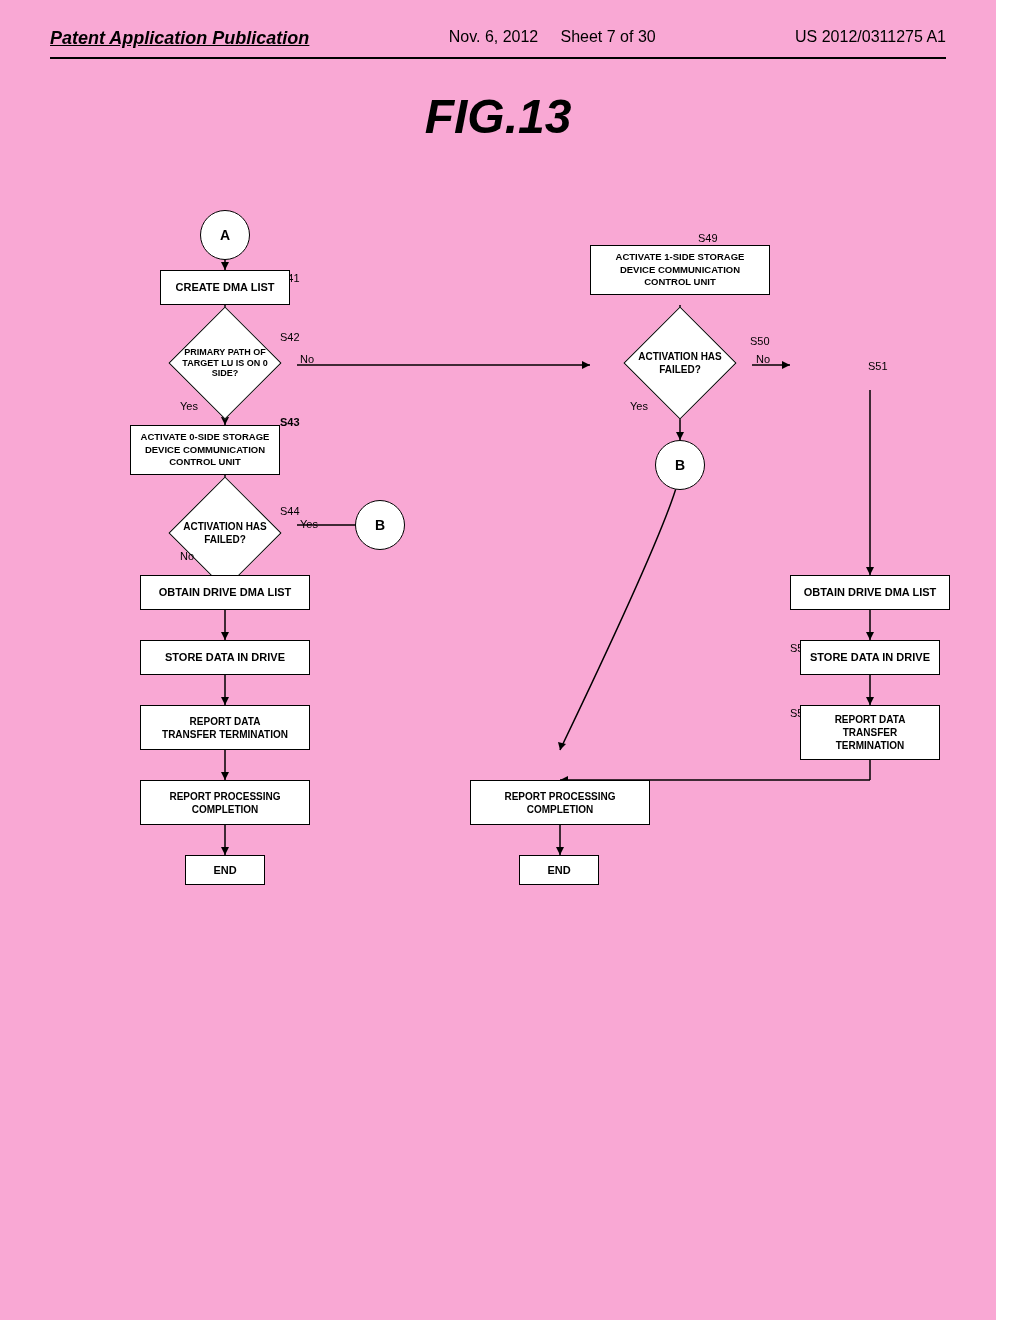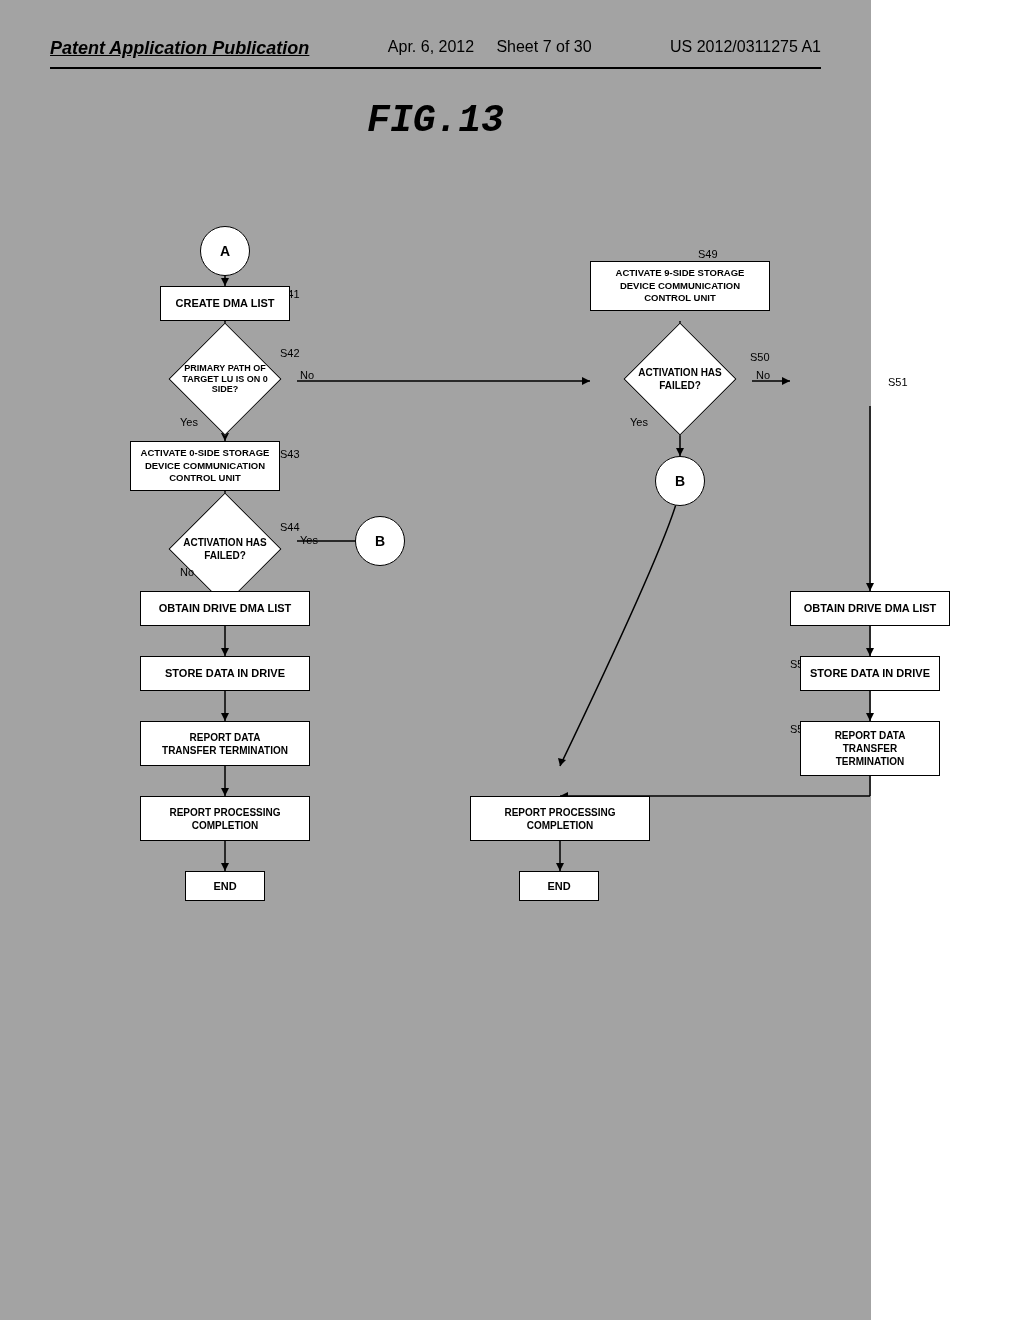--- a/index.html
+++ b/index.html
@@ -5,25 +5,25 @@
     * { margin: 0; padding: 0; box-sizing: border-box; }
     body {
       background: #fff;
       font-family: Arial, sans-serif;
       width: 1024px;
       min-height: 1320px;
       position: relative;
       overflow-x: hidden;
     }
     .page {
-      width: 871px;
+      width: 996px;
       min-height: 1320px;
-      background: #a3a3a3;
+      background: #f9a8d4;
       position: relative;
-      padding: 38px 50px;
+      padding: 28px 50px;
     }
     .header {
       display: flex;
       justify-content: space-between;
       align-items: flex-start;
       margin-bottom: 10px;
       border-bottom: 2px solid #000;
       padding-bottom: 8px;
     }
     .header-left {
@@ -35,26 +35,26 @@
     .header-center {
       font-size: 16px;
       text-align: center;
     }
     .header-right {
       font-size: 16px;
       text-align: left;
     }
     .fig-title {
       text-align: center;
-      font-size: 38px;
+      font-size: 48px;
       font-weight: bold;
       font-style: italic;
       margin-top: 30px;
-      margin-bottom: 64px;
-      font-family: Liberation Mono, monospace;
+      margin-bottom: 46px;
+      font-family: Liberation Sans, sans-serif;
     }
     .diagram-area {
       position: relative;
       width: 900px;
       margin: 0 auto;
       height: 900px;
     }
     
     .box {
       position: absolute;
@@ -118,21 +118,21 @@
       font-weight: normal;
     }
   </style>
 </head>
 <body>
 
 <div class="page">
   <div class="header">
     <div class="header-left">Patent Application Publication</div>
     <div class="header-center">
-      <span>Apr. 6, 2012</span>&nbsp;&nbsp;&nbsp;&nbsp;
+      <span>Nov. 6, 2012</span>&nbsp;&nbsp;&nbsp;&nbsp;
       <span>Sheet 7 of 30</span>
     </div>
     <div class="header-right">US 2012/0311275 A1</div>
   </div>
 
   <div class="fig-title">FIG.13</div>
 
   <div class="diagram-area">
 
     <svg class="arrows">
@@ -225,21 +225,21 @@
     </div>
 
     <div class="step-label" style="left:250px; top:163px; font-size:11px;">
       <span>No</span>
     </div>
 
     <div class="step-label" style="left:130px; top:210px; font-size:11px;">
       <span>Yes</span>
     </div>
 
-    <div class="step-label" style="left:230px; top:242px;">
+    <div class="step-label" style="left:230px; top:226px;font-weight:bold;">
       <span>S43</span>
     </div>
 
     <div class="box" style="left:80px; top:235px; width:150px; height:50px; font-size:9.5px;">
       <span style="white-space:pre-line;">ACTIVATE 0-SIDE STORAGE
 DEVICE COMMUNICATION
 CONTROL UNIT</span>
     </div>
 
     <div class="step-label" style="left:230px; top:315px;">
@@ -299,21 +299,21 @@
 
     <div class="box" style="left:135px; top:665px; width:80px; height:30px; font-size:11px;">
       <span>END</span>
     </div>
 
     <div class="step-label" style="left:648px; top:30px;margin-top:12px;">
       <span>S49</span>
     </div>
 
     <div class="box" style="left:540px; top:55px; width:180px; height:50px; font-size:9.5px;">
-      <span style="white-space:pre-line;">ACTIVATE 9-SIDE STORAGE
+      <span style="white-space:pre-line;">ACTIVATE 1-SIDE STORAGE
 DEVICE COMMUNICATION
 CONTROL UNIT</span>
     </div>
 
     <div class="step-label" style="left:700px; top:145px;">
       <span>S50</span>
     </div>
 
     <div class="diamond" style="left:560px; top:138px; width:140px; height:70px;">
       <div class="diamond-inner" style="width:80px; height:80px; top:-5px; left:30px;"></div>
@@ -325,21 +325,21 @@
     </div>
 
     <div class="step-label" style="left:580px; top:210px; font-size:11px;">
       <span>Yes</span>
     </div>
 
     <div class="circle" style="left:605px; top:250px; width:50px; height:50px;">
       <span>B</span>
     </div>
 
-    <div class="step-label" style="left:838px; top:170px;">
+    <div class="step-label" style="left:818px; top:170px;">
       <span>S51</span>
     </div>
 
     <div class="box" style="left:740px; top:385px; width:160px; height:35px; font-size:11px;">
       <span>OBTAIN DRIVE DMA LIST</span>
     </div>
 
     <div class="step-label" style="left:740px; top:452px;">
       <span>S52</span>
     </div>

